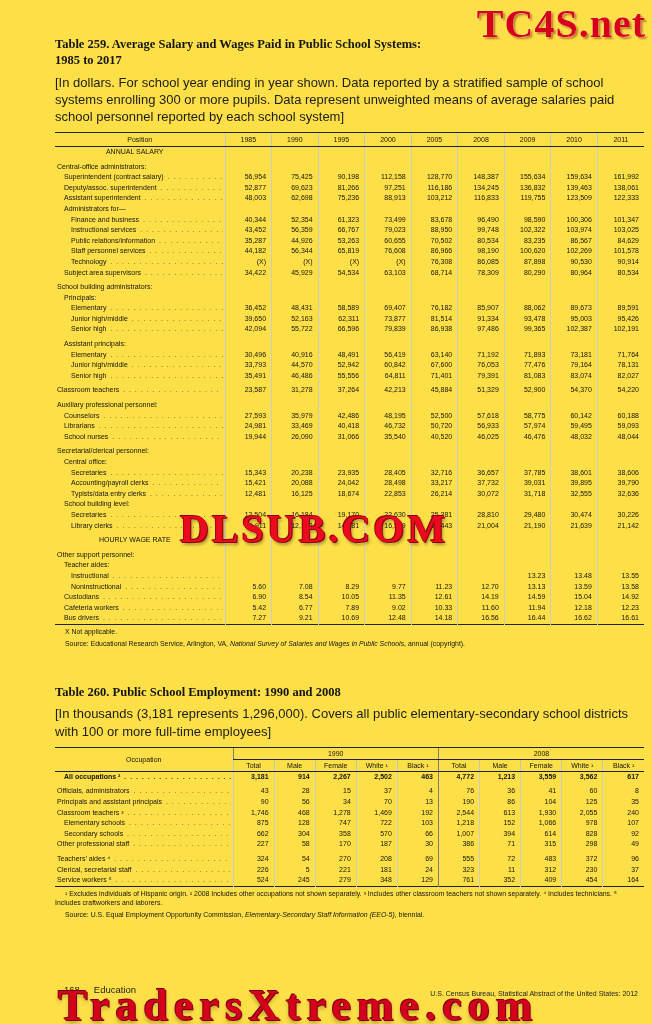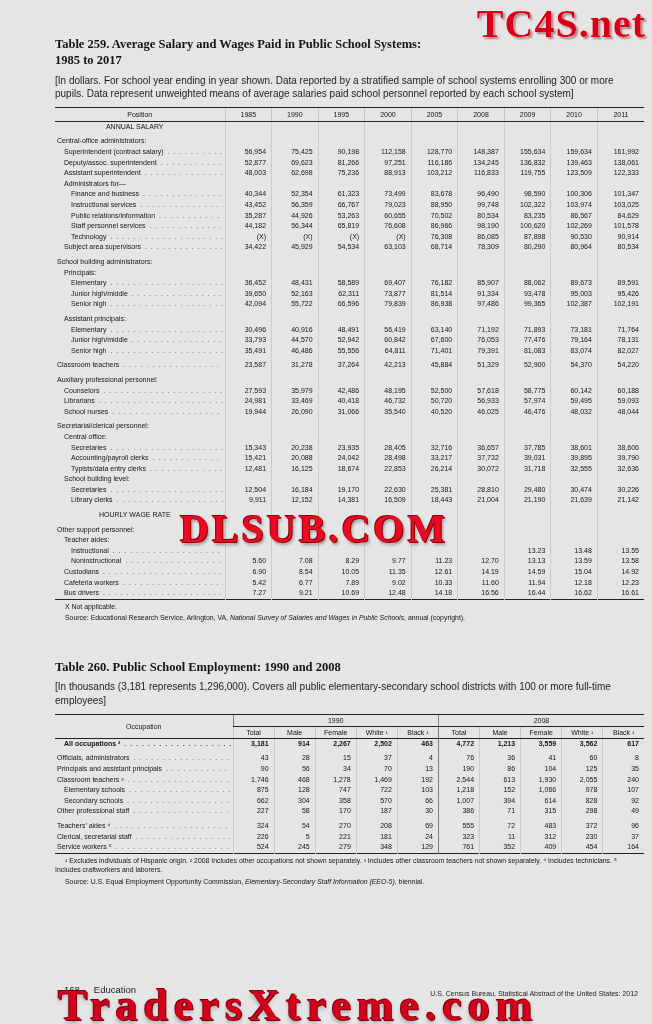--- a/index.html
+++ b/index.html
@@ -1,25 +1,25 @@
 <!DOCTYPE html>
 <html><head>
 <meta charset="utf-8">
 <style>
   * { margin:0; padding:0; box-sizing:border-box; }
   html,body { width:652px; height:1024px; }
   body {
     position:relative; background:#ffffff; overflow:hidden;
     font-family:"Liberation Sans", sans-serif; color:#141414;
   }
-  .page { position:absolute; inset:0; background:#e5e5e5; padding:36px 8px 0 55px; }
+  .page { position:absolute; inset:0; background:#fde047; padding:36px 8px 0 55px; }
 
   
   .ttl { font-family:"Liberation Serif", serif; font-weight:bold; font-size:12.5px; line-height:1.3; margin:0 0 5px; }
-  .note { font-size:10px; line-height:1.32; margin:0 0 7px; max-width:586px; color:#1c1c1c; }
+  .note { font-size:13px; line-height:1.32; margin:0 0 7px; max-width:586px; color:#1c1c1c; }
 
   
   table.t { border-collapse:collapse; width:100%; font-size:7px; table-layout:fixed; }
   .t thead th { font-weight:normal; font-size:7px; text-align:center; padding:3px 2px;
                 border-top:1.3px solid #222; border-bottom:1px solid #222; }
   .t thead th + th { border-left:1px solid #c4c4c4; }
   .t td { padding:0 2px; line-height:10.6px; vertical-align:bottom; }
   .t td.num { text-align:right; border-left:1px solid #cccccc; padding-right:5px; }
   .t tr.gap > td { padding-top:4px; }
   .t td.label { text-align:left; overflow:hidden; }

